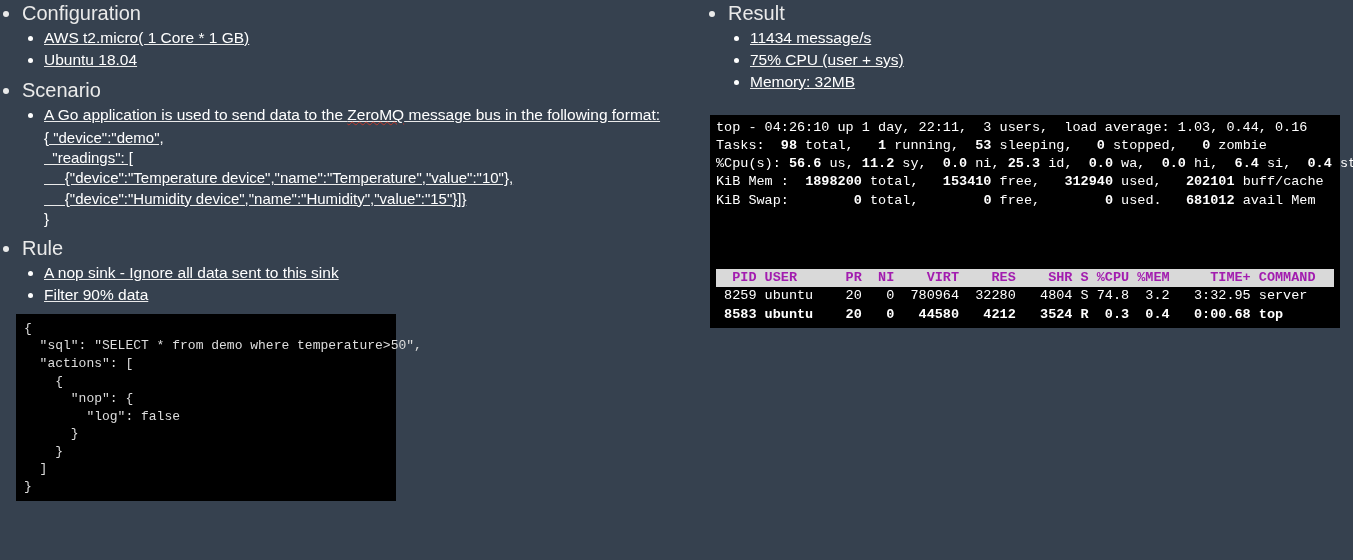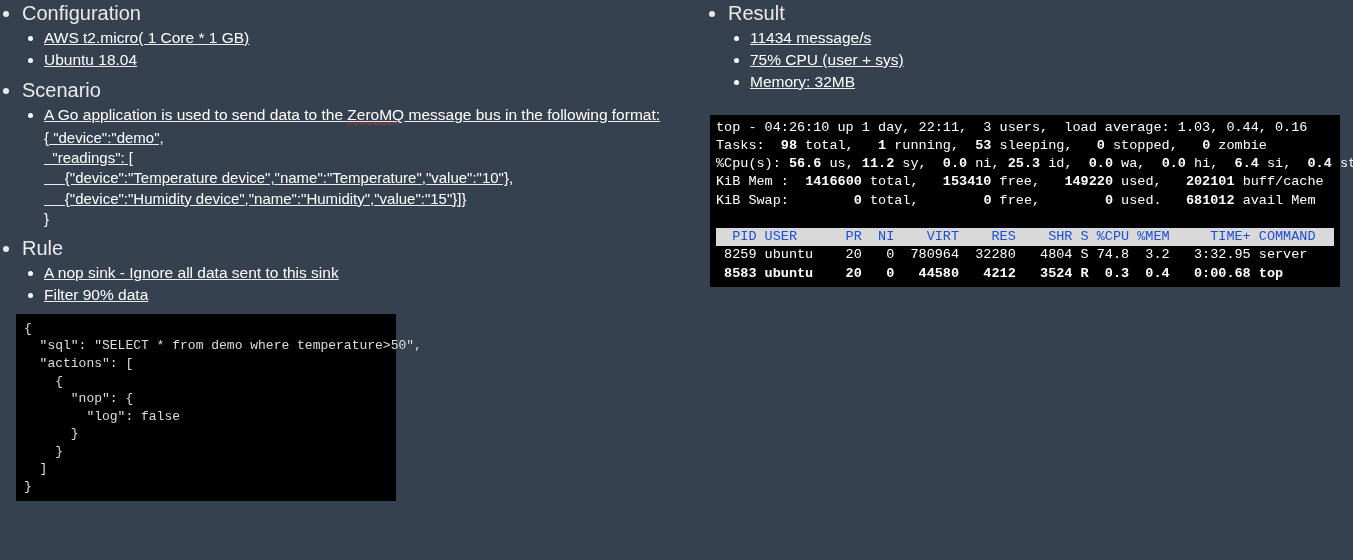--- a/index.html
+++ b/index.html
@@ -77,24 +77,25 @@
     font-family: Consolas, "Courier New", monospace;
     font-size: 13.5px;
     padding: 4px 6px;
     white-space: pre;
     line-height: 1.35;
     margin-top: 22px;
     width: 630px;
   }
   .top-header-row {
     background: #d9d9d9;
-    color: #1d4ed8;
+    color: #a21caf;
     display: inline-block;
     width: 100%;
-    font-weight: normal;
+    font-weight: bold;
+    margin-top: 41px;
   }
   .b { font-weight: bold; }
 </style>
 </head>
 <body>
 
 <div class="col left">
   <ul class="outer">
     <li>
       <span>Configuration</span>
@@ -144,19 +145,19 @@
         <li>11434 message/s</li>
         <li>75% CPU (user + sys)</li>
         <li>Memory: 32MB</li>
       </ul>
     </li>
   </ul>
 
   <div class="topbox"><span>top - 04:26:10 up 1 day, 22:11,  3 users,  load average: 1.03, 0.44, 0.16</span>
 <span>Tasks:  <span class="b">98</span> total,   <span class="b">1</span> running,  <span class="b">53</span> sleeping,   <span class="b">0</span> stopped,   <span class="b">0</span> zombie</span>
 <span>%Cpu(s): <span class="b">56.6</span> us, <span class="b">11.2</span> sy,  <span class="b">0.0</span> ni, <span class="b">25.3</span> id,  <span class="b">0.0</span> wa,  <span class="b">0.0</span> hi,  <span class="b">6.4</span> si,  <span class="b">0.4</span> st</span>
-<span>KiB Mem :  <span class="b">1416600</span> total,   <span class="b">153410</span> free,   <span class="b">149220</span> used,   <span class="b">202101</span> buff/cache</span>
+<span>KiB Mem :  <span class="b">1898200</span> total,   <span class="b">153410</span> free,   <span class="b">312940</span> used,   <span class="b">202101</span> buff/cache</span>
 <span>KiB Swap:        <span class="b">0</span> total,        <span class="b">0</span> free,        <span class="b">0</span> used.   <span class="b">681012</span> avail Mem</span>
 
 <span class="top-header-row">  PID USER      PR  NI    VIRT    RES    SHR S %CPU %MEM     TIME+ COMMAND   </span>
 <span> 8259 ubuntu    20   0  780964  32280   4804 S 74.8  3.2   3:32.95 server</span>
 <span class="b"> 8583 ubuntu    20   0   44580   4212   3524 R  0.3  0.4   0:00.68 top</span></div>
 </div>
 
 </body></html>

